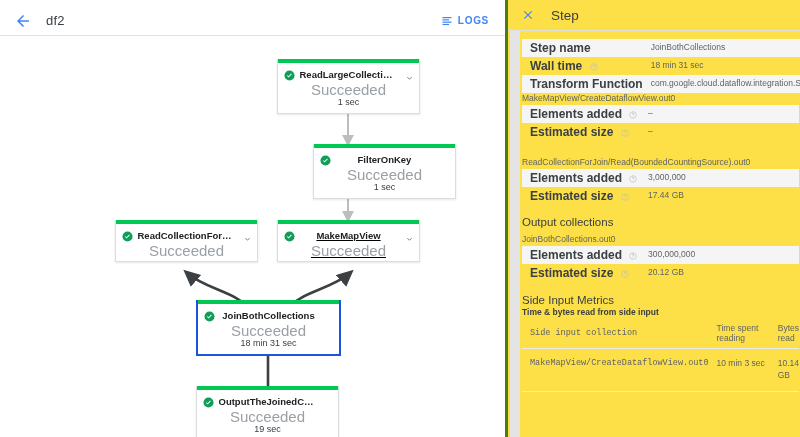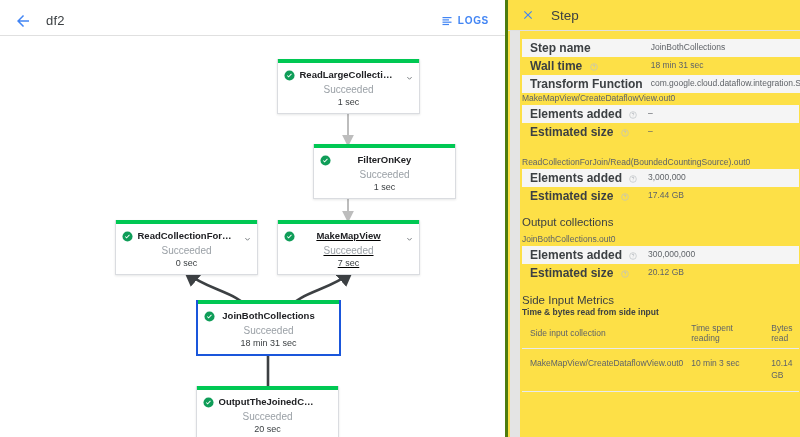--- a/index.html
+++ b/index.html
@@ -54,21 +54,21 @@
     position: relative; display: flex; align-items: center;
     justify-content: center; height: 17px; margin-top: 3px;
   }
   .check-icon { position: absolute; left: 6px; top: 1px; }
   .node-title {
     font-size: 9.5px; font-weight: bold; color: #202124;
     white-space: nowrap; overflow: hidden; text-overflow: ellipsis;
     max-width: 98px;
   }
   .chev { position: absolute; right: 5px; top: 3px; }
-  .node-status { font-size: 10px; color: #9aa0a6; line-height: 13px; }
+  .node-status { font-size: 15px; color: #9aa0a6; line-height: 13px; }
   .node-time { font-size: 9px; color: #3c4043; line-height: 13px; }
 
   
   .panel {
     position: absolute; left: 505px; top: 0; width: 302px; height: 437px;
     background: #fde047; border-left: 3px solid #4d7c0f;
   }
   .panel-head {
     height: 31px; border-bottom: 1px solid #e0e0e0;
     display: flex; align-items: center; padding-left: 11px;
@@ -102,21 +102,21 @@
   .si-table th {
     font-size: 8.5px; font-weight: normal; color: #5f6368;
     text-align: left; padding: 4px 0 5px 8px;
     border-bottom: 1px solid #e8eaed;
   }
   .si-table td {
     font-size: 8.5px; color: #5f6368; padding: 8px 0 10px 8px;
     vertical-align: top; line-height: 12px;
     border-bottom: 1px solid #e8eaed;
   }
-  .si-c1 { width: 130px; }
+  .si-c1 { width: 130px; font-family: Liberation Mono, monospace; }
   .si-c2 { width: 80px; }
 </style>
 </head>
 <body>
 
 <div id="app">
 
   <div class="graph-pane">
 
     <div class="topbar">
@@ -204,41 +204,39 @@
               </svg>
           </span>
           <span class="node-title">ReadCollectionForJoin</span>
           <span class="chev">
             <svg width="9" height="9" viewBox="0 0 24 24">
                 <path d="M7 9l5 5 5-5" stroke="#5f6368" stroke-width="2.2" fill="none" stroke-linecap="round"></path>
               </svg>
           </span>
         </div>
         <div class="node-status">Succeeded</div>
-        <div class="node-time">0 sec</div>
       </div>
 
       <div class="node" style="left:277px; top:189px; width:143px;text-decoration:underline;">
         <div class="bar"></div>
         <div class="node-title-row">
           <span class="check-icon">
             <svg width="11" height="11" viewBox="0 0 24 24">
                 <circle cx="12" cy="12" r="11" fill="#0f9d58"></circle>
                 <path d="M10 16.2l-3.5-3.5 1.4-1.4 2.1 2.1 5.6-5.6 1.4 1.4z" fill="#fff"></path>
               </svg>
           </span>
           <span class="node-title">MakeMapView</span>
           <span class="chev">
             <svg width="9" height="9" viewBox="0 0 24 24">
                 <path d="M7 9l5 5 5-5" stroke="#5f6368" stroke-width="2.2" fill="none" stroke-linecap="round"></path>
               </svg>
           </span>
         </div>
         <div class="node-status">Succeeded</div>
-        <div class="node-time">7 sec</div>
       </div>
 
       <div class="node selected" style="left:196px; top:269px; width:145px;">
         <div class="bar"></div>
         <div class="node-title-row">
           <span class="check-icon">
             <svg width="11" height="11" viewBox="0 0 24 24">
                 <circle cx="12" cy="12" r="11" fill="#0f9d58"></circle>
                 <path d="M10 16.2l-3.5-3.5 1.4-1.4 2.1 2.1 5.6-5.6 1.4 1.4z" fill="#fff"></path>
               </svg>
@@ -254,21 +252,21 @@
         <div class="node-title-row">
           <span class="check-icon">
             <svg width="11" height="11" viewBox="0 0 24 24">
                 <circle cx="12" cy="12" r="11" fill="#0f9d58"></circle>
                 <path d="M10 16.2l-3.5-3.5 1.4-1.4 2.1 2.1 5.6-5.6 1.4 1.4z" fill="#fff"></path>
               </svg>
           </span>
           <span class="node-title">OutputTheJoinedCollec...</span>
         </div>
         <div class="node-status">Succeeded</div>
-        <div class="node-time">20 sec</div>
+        <div class="node-time">19 sec</div>
       </div>
     </div>
   </div>
 
   <div class="panel">
     <div class="panel-head">
       <div class="close-btn">
         <svg width="14" height="14" viewBox="0 0 24 24">
             <path d="M19 6.4L17.6 5 12 10.6 6.4 5 5 6.4 10.6 12 5 17.6 6.4 19 12 13.4 17.6 19 19 17.6 13.4 12z" fill="#4285f4"></path>
           </svg>

